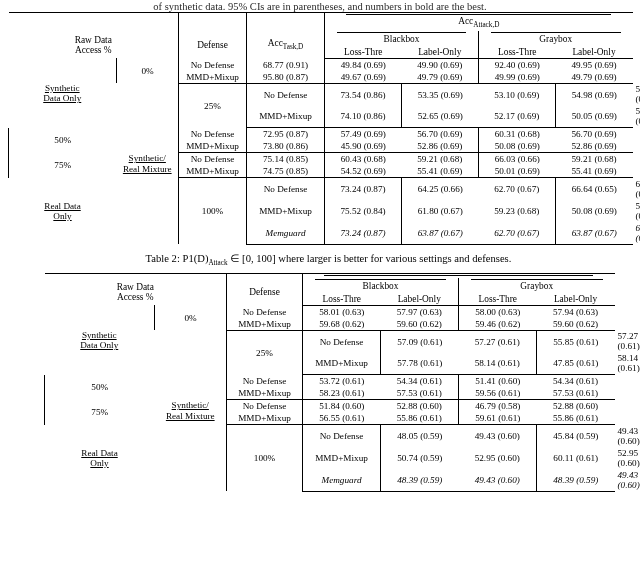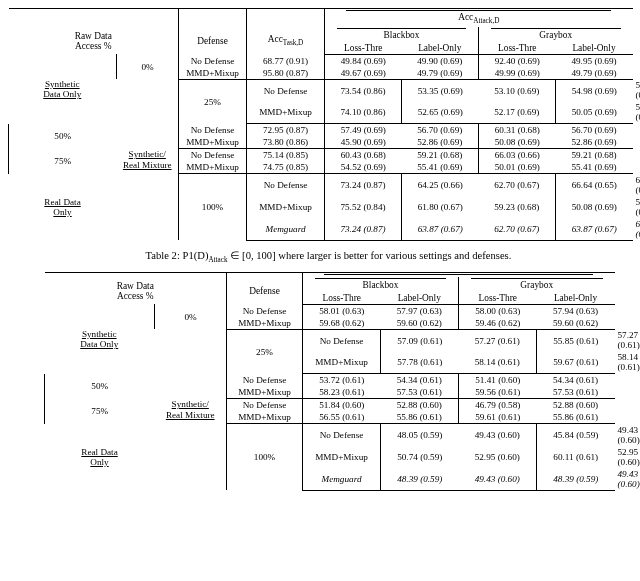--- a/index.html
+++ b/index.html
@@ -47,30 +47,31 @@
   }
   .sub{font-size:7.2px;vertical-align:sub;}
   .grpline{
     display:block;
     border-bottom:0.8px solid #000;
     width:88%;
     margin:0 auto 1px auto;
     height:0;
   }
   .spanlabel{display:block;padding-bottom:1px;}
-  .tbl-wrap{width:624px;margin:8px auto;}
+  .tbl-wrap{width:624px;margin:0 auto;}
   .leftcol{text-align:center;font-weight:bold;line-height:1.15;text-decoration:underline;}
   .defcol{font-weight:bold;}
   .accesscol{font-weight:bold;}
 </style>
 </head>
 <body>
 
 <div class="page">
 
+  <div class="cut-text">of synthetic data. 95% CIs are in parentheses, and numbers in bold are the best.</div>
 
   <div class="tbl-wrap">
     <table class="tbl" id="table1" style="width:624px;">
       <colgroup>
         <col style="width:108px">
         <col style="width:62px">
         <col style="width:68px">
         <col style="width:78px">
         <col style="width:77px">
         <col style="width:77px">
@@ -269,21 +270,21 @@
             <td class="defcol vsep">No Defense</td>
             <td class="vsep">57.09 (0.61)</td>
             <td>57.27 (0.61)</td>
             <td class="vsep">55.85 (0.61)</td>
             <td>57.27 (0.61)</td>
           </tr>
           <tr class="thin">
             <td class="defcol vsep">MMD+Mixup</td>
             <td class="vsep">57.78 (0.61)</td>
             <td>58.14 (0.61)</td>
-            <td class="vsep">59.67 (0.61)</td>
+            <td class="vsep">47.85 (0.61)</td>
             <td>58.14 (0.61)</td>
           </tr>
           <tr>
             <td class="accesscol vsep" rowspan="2">50%</td>
             <td class="defcol vsep">No Defense</td>
             <td class="vsep">53.72 (0.61)</td>
             <td>54.34 (0.61)</td>
             <td class="vsep">51.41 (0.60)</td>
             <td>54.34 (0.61)</td>
           </tr>

